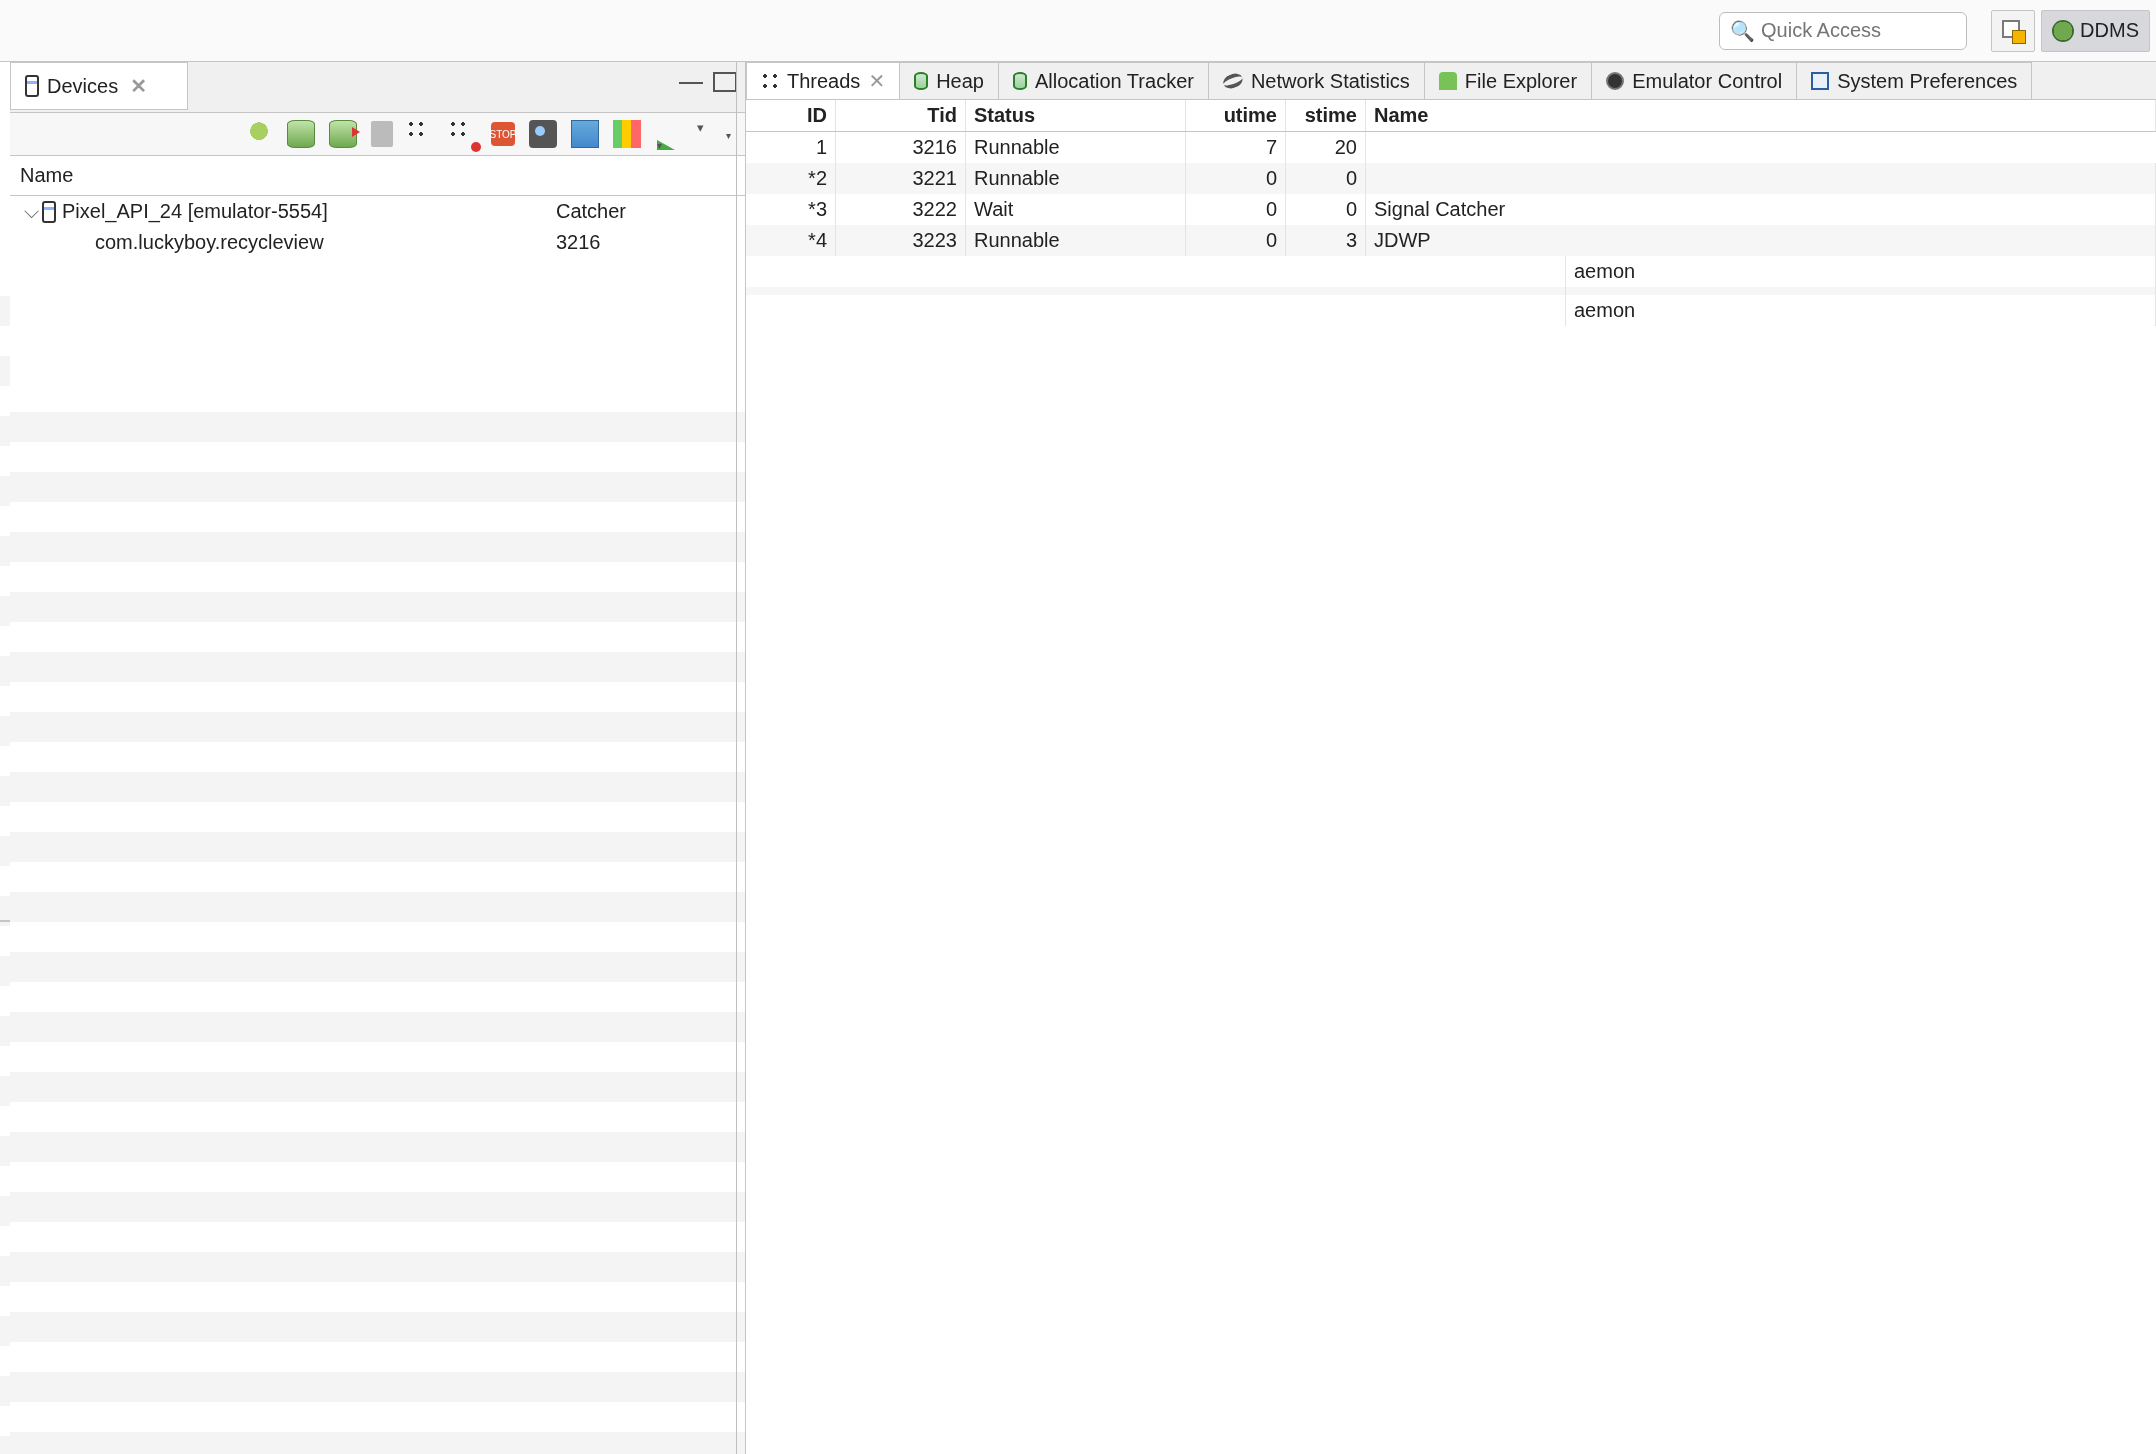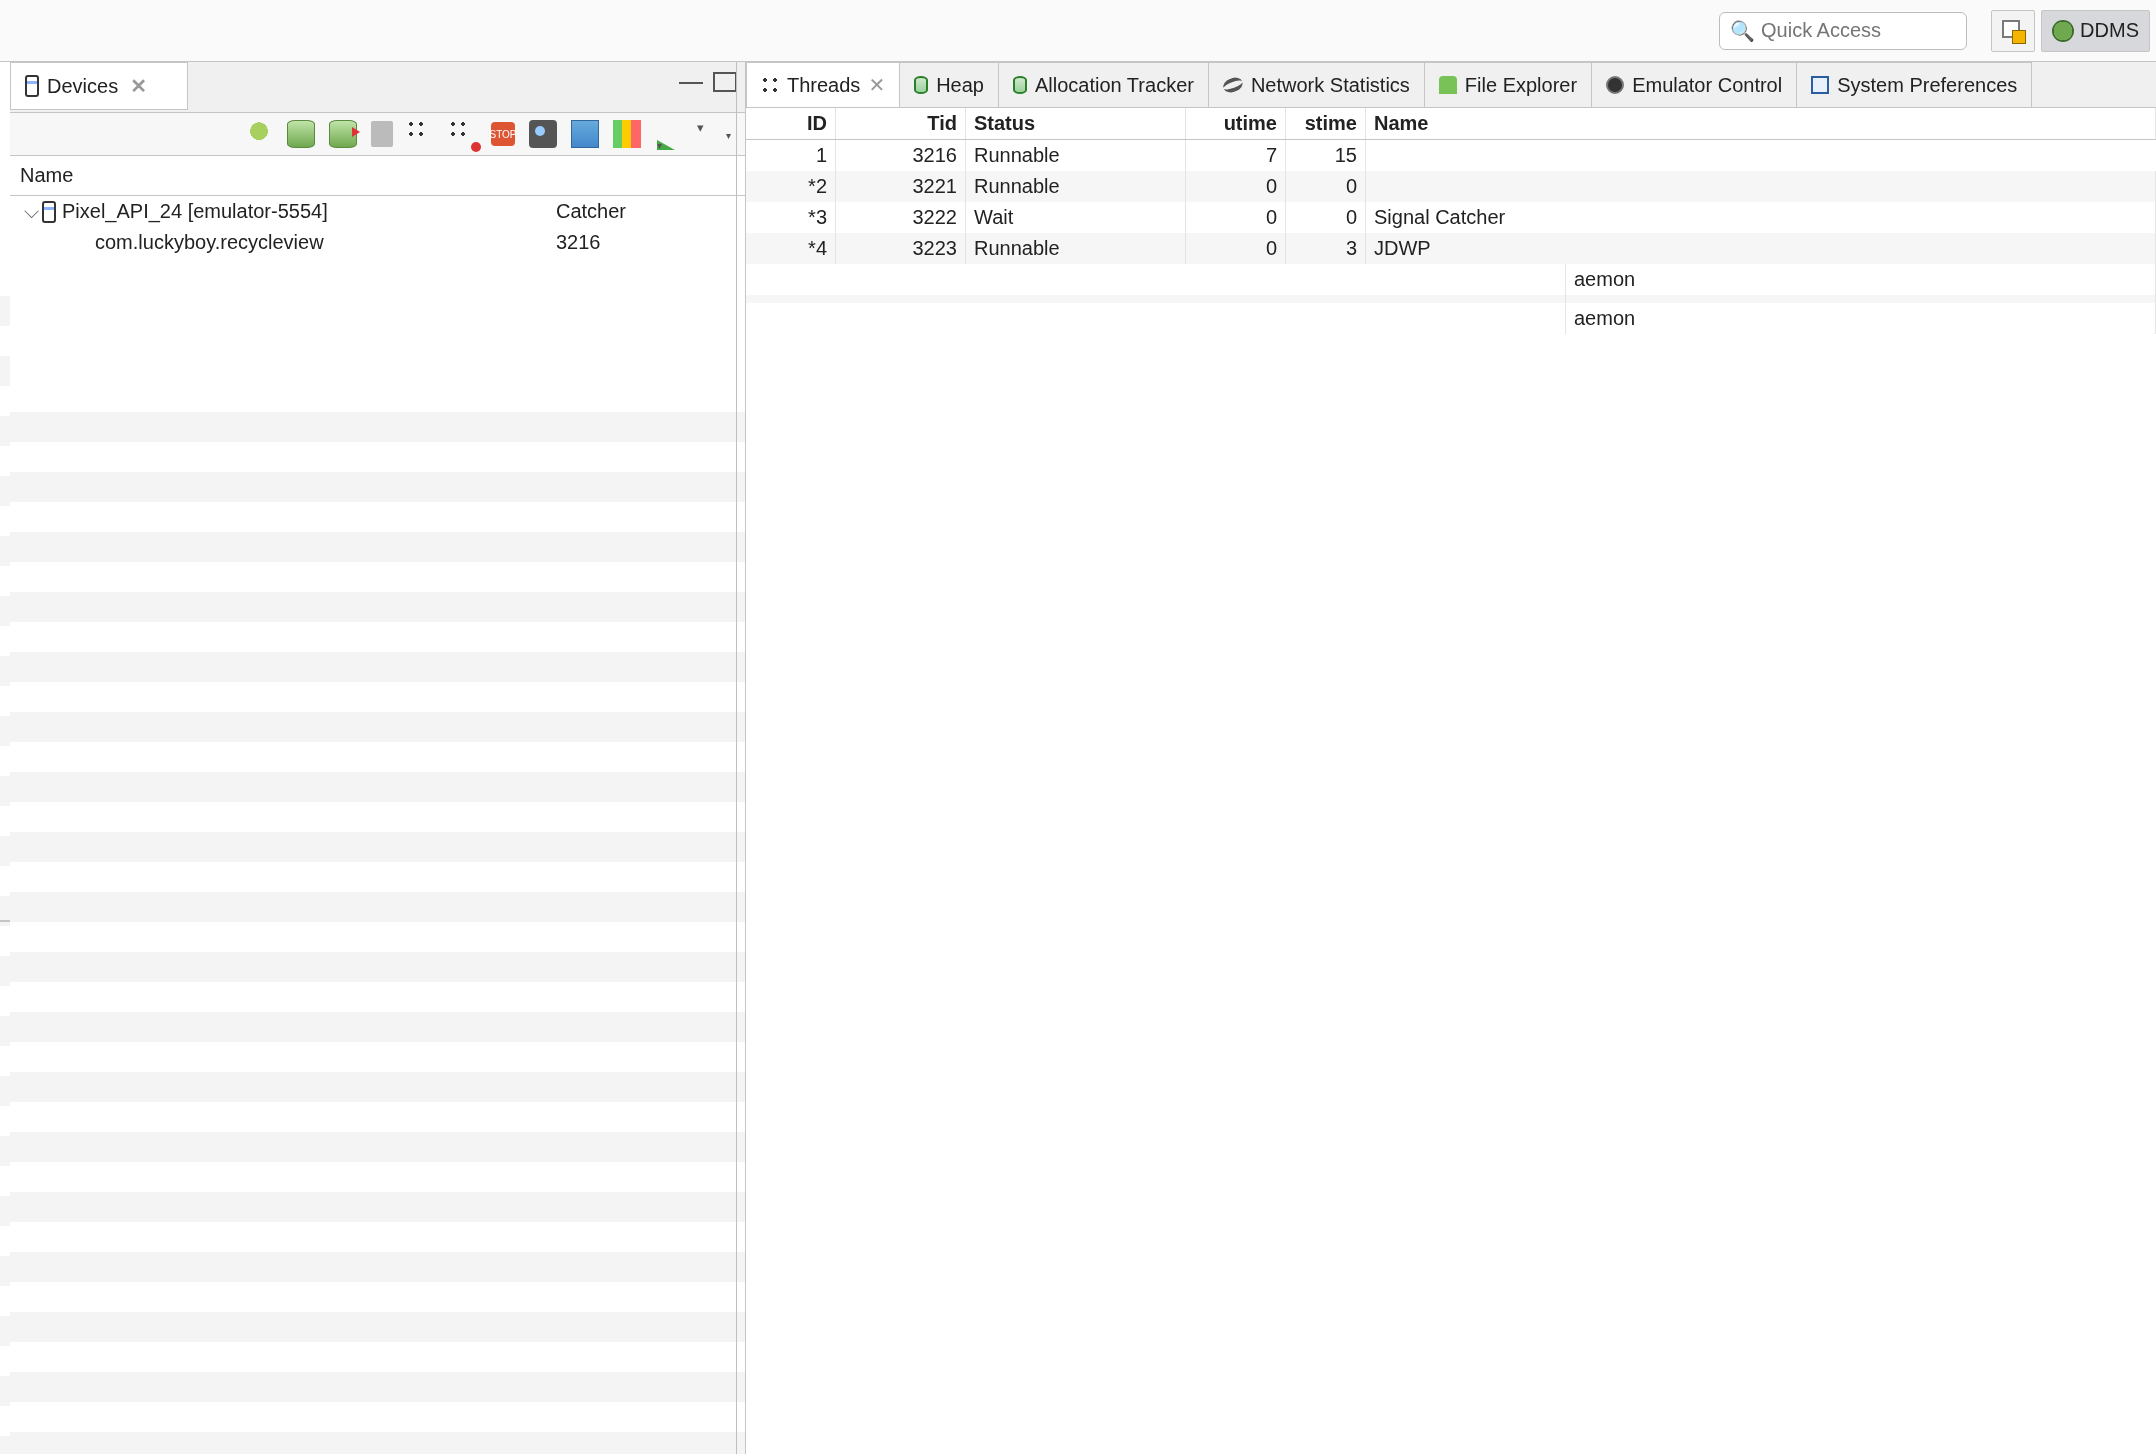--- a/index.html
+++ b/index.html
@@ -91,21 +91,21 @@
 
   .dev-body { flex:1; background:#fff; overflow:hidden; }
   .dev-header { display:flex; font-size:20px; border-bottom:1px solid #c5c5c5; }
   .dev-header div { padding:8px 10px; }
   .dev-header .c1{ width:540px;}
   .dev-row { display:flex; font-size:20px; padding:4px 0;}
   .dev-row .c1{ width:540px; padding-left:14px; display:flex; align-items:center; gap:6px;}
   .dev-row .c2{ flex:1; padding-left:6px;}
   .chev { display:inline-block; width:12px; text-align:center; color:#666;}
 
-  .right-tabs { display:flex; height:46px; background:#f0f0f0; border-bottom:1px solid #c5c5c5;}
+  .right-tabs { display:flex; height:38px; background:#f0f0f0; border-bottom:1px solid #c5c5c5;}
   .rtab { display:flex; align-items:center; gap:8px; padding:0 14px; border:1px solid #c5c5c5; border-bottom:none; background:#fff; font-size:20px; margin-right:-1px;}
   .rtab:not(.active){ background:#f0f0f0; }
 
   .thread-table { background:#fff; flex:1; font-size:20px; overflow:hidden;}
   .thead, .trow { display:flex; }
   .thead { border-bottom:1px solid #c5c5c5; font-weight:bold;}
   .tcell { padding:4px 8px; border-right:1px solid #e4e4e4;}
   .c-id{width:90px; text-align:right;}
   .c-tid{width:130px; text-align:right;}
   .c-status{width:220px;}
@@ -294,21 +294,21 @@
         <div class="tcell c-utime">utime</div>
         <div class="tcell c-stime">stime</div>
         <div class="tcell c-name">Name</div>
       </div>
       <div id="thread-rows">
           <div class="trow">
             <div class="tcell c-id">1</div>
             <div class="tcell c-tid">3216</div>
             <div class="tcell c-status">Runnable</div>
             <div class="tcell c-utime">7</div>
-            <div class="tcell c-stime">15</div>
+            <div class="tcell c-stime">20</div>
           </div>
           <div class="trow">
             <div class="tcell c-id">*2</div>
             <div class="tcell c-tid">3221</div>
             <div class="tcell c-status">Runnable</div>
             <div class="tcell c-utime">0</div>
             <div class="tcell c-stime">0</div>
             <div class="tcell c-name"></div>
           </div>
           <div class="trow">

